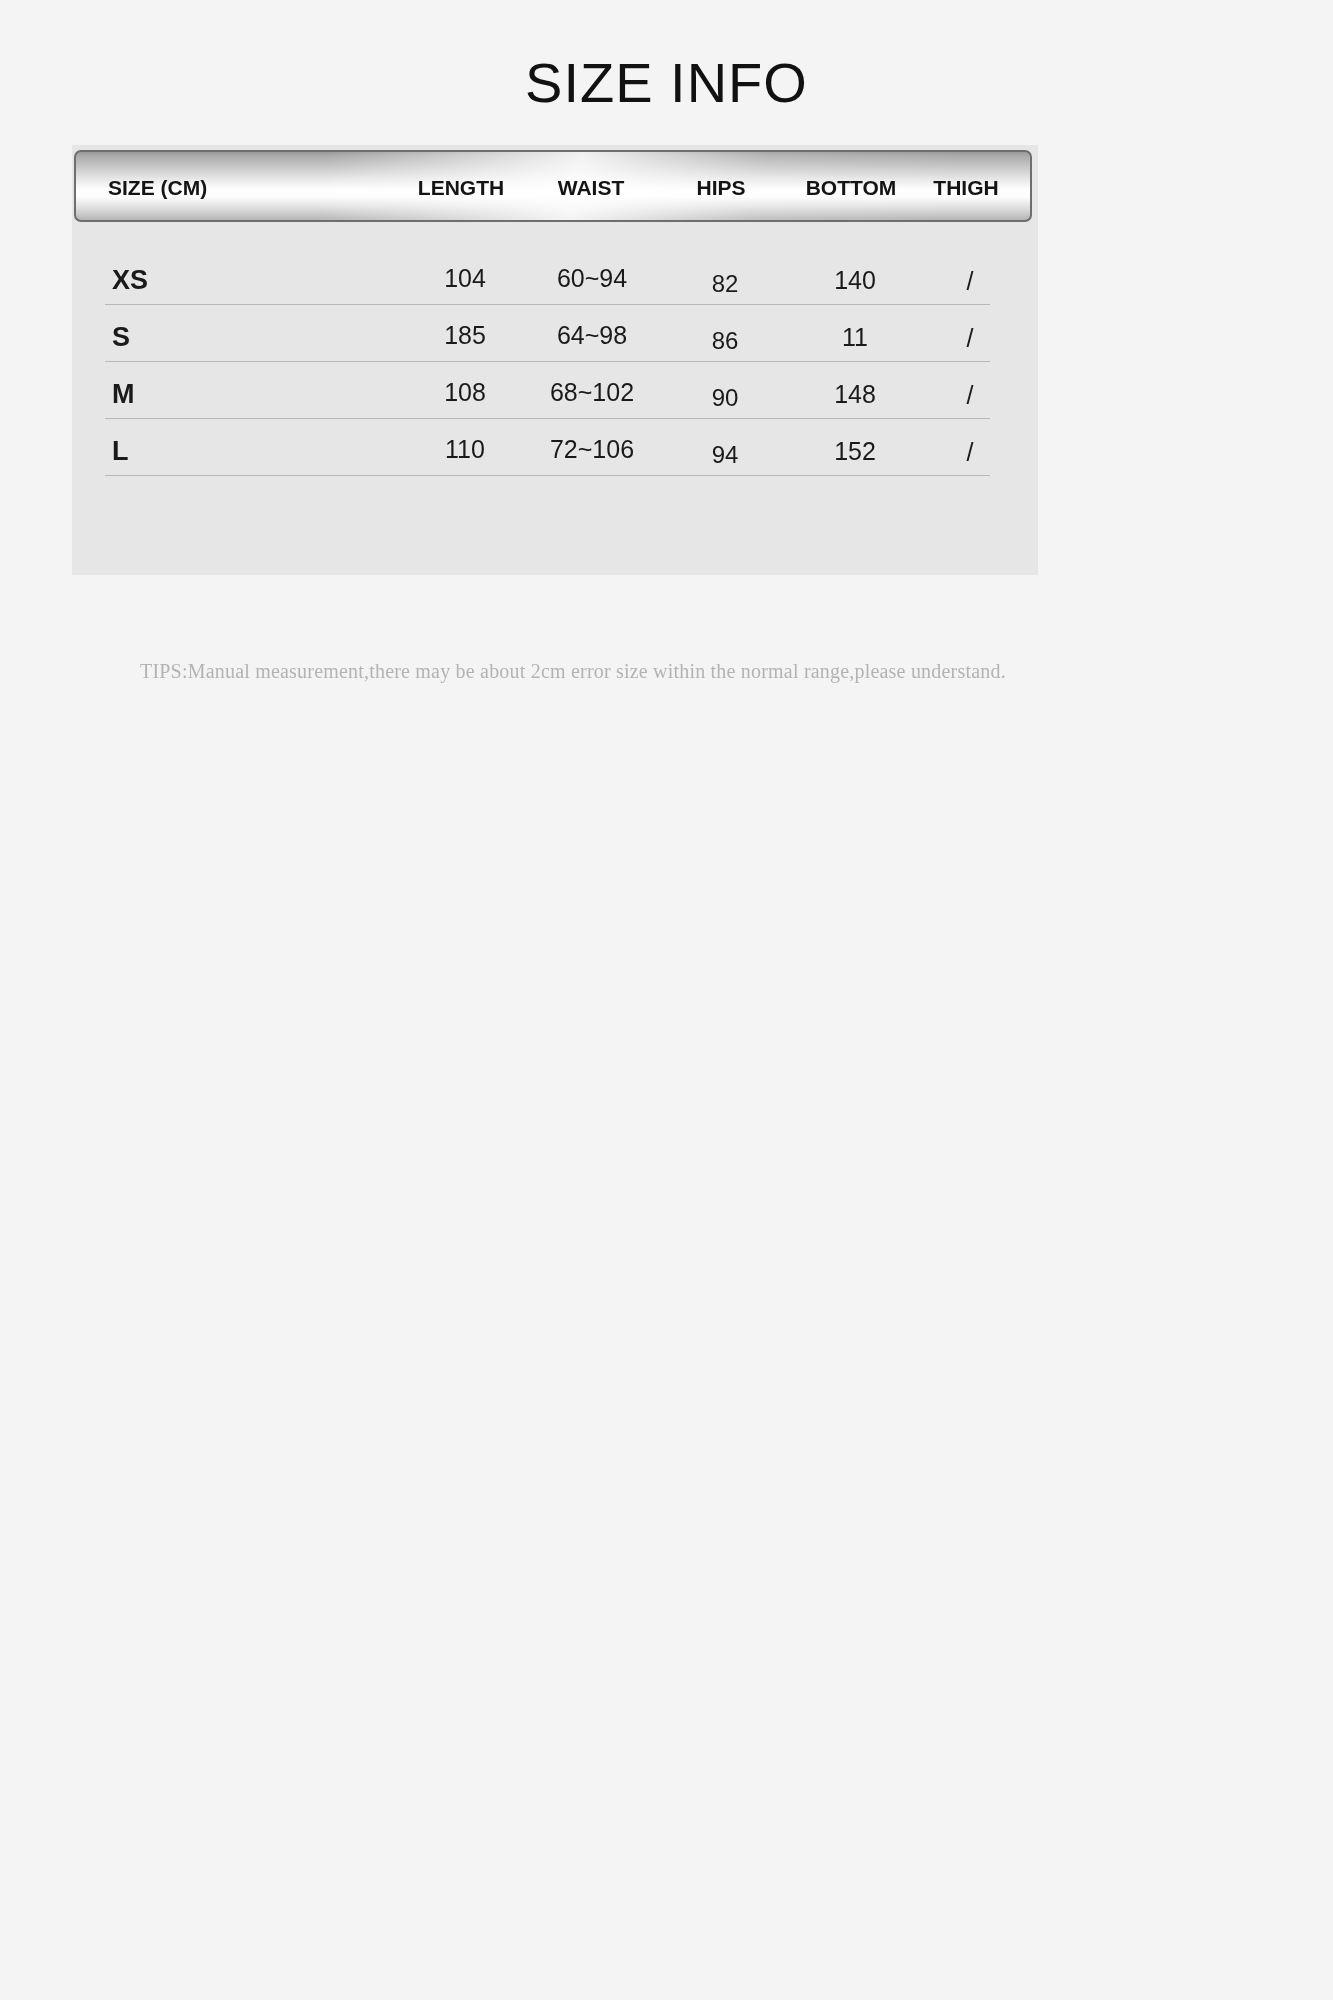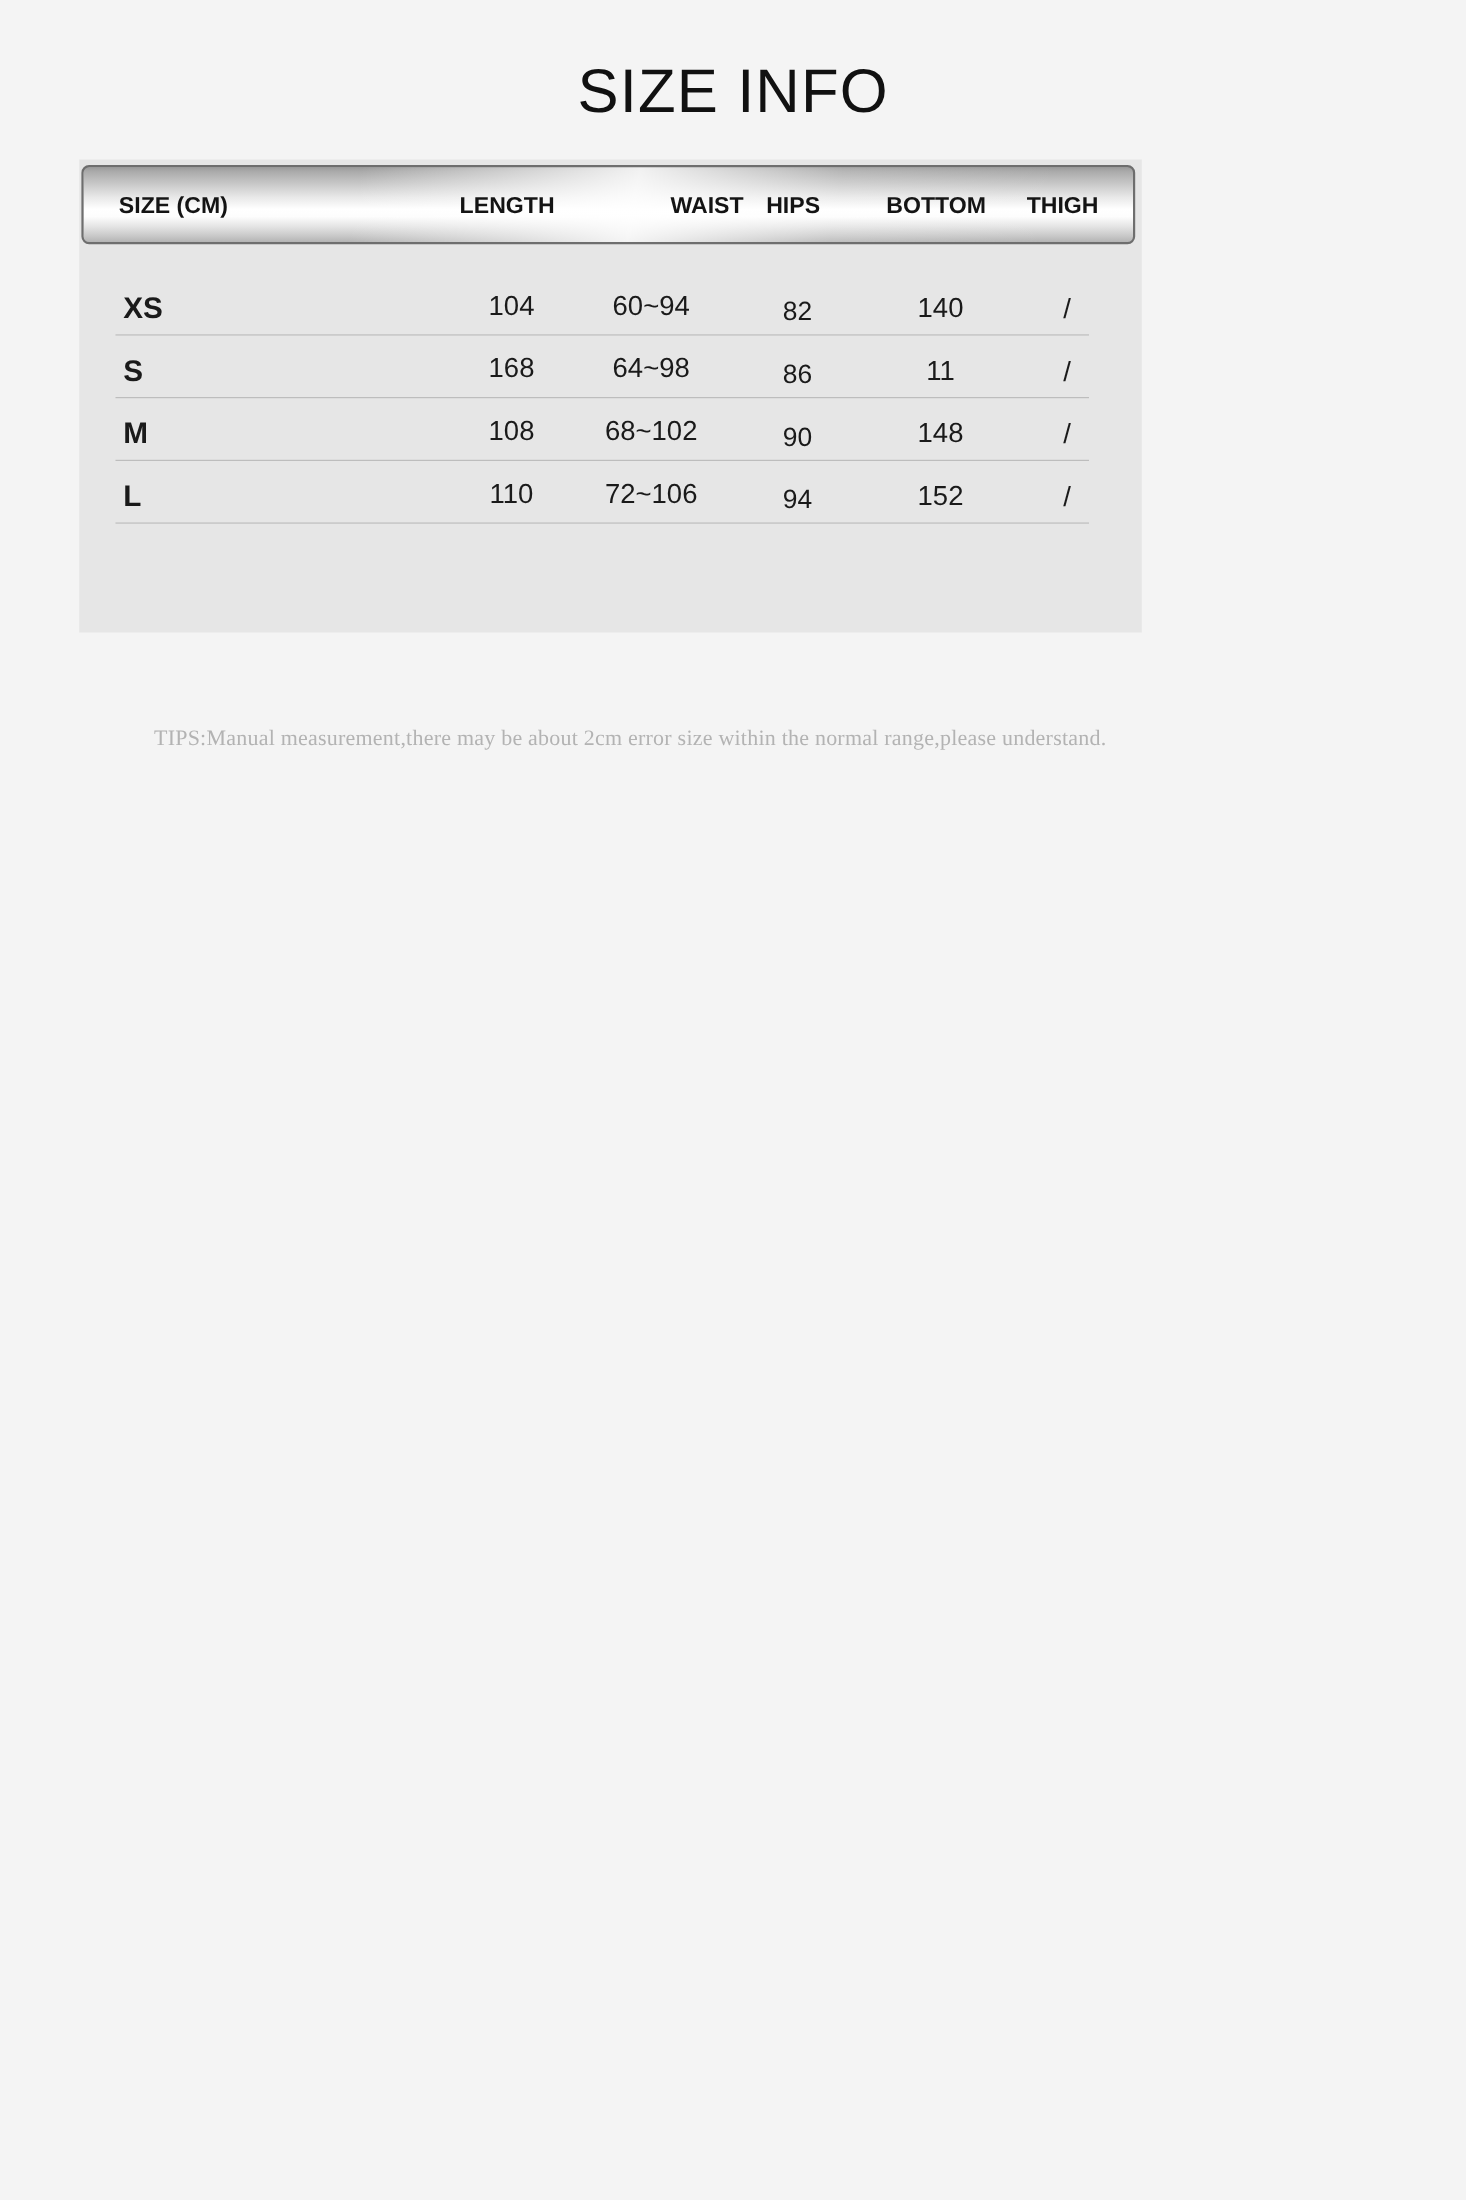--- a/index.html
+++ b/index.html
@@ -98,21 +98,21 @@
     top: 0;
     height: 72px;
     line-height: 72px;
     font-size: 21px;
     font-weight: 700;
     color: #141414;
     white-space: nowrap;
   }
   .hcell.c0 { left: 32px; text-align: left; }
   .hcell.c1 { left: 300px;  width: 170px; text-align: center; }
-  .hcell.c2 { left: 430px; width: 170px; text-align: right; }
+  .hcell.c2 { left: 430px; width: 170px; text-align: center; }
   .hcell.c3 { left: 560px; width: 170px; text-align: center; }
   .hcell.c4 { left: 690px; width: 170px; text-align: center; }
   .hcell.c5 { left: 805px; width: 170px; text-align: center; }
 
   
   .rows {
     position: absolute;
     left: 33px;
     top: 103px;
     width: 885px;
@@ -209,21 +209,21 @@
         <div class="cell size">XS</div>
         <div class="cell length">104</div>
         <div class="cell waist">60~94</div>
         <div class="cell hips">82</div>
         <div class="cell bottom">140</div>
         <div class="cell thigh">/</div>
       </div>
 
       <div class="row">
         <div class="cell size">S</div>
-        <div class="cell length">168</div>
+        <div class="cell length">185</div>
         <div class="cell waist">64~98</div>
         <div class="cell hips">86</div>
         <div class="cell bottom">11</div>
         <div class="cell thigh">/</div>
       </div>
 
       <div class="row">
         <div class="cell size">M</div>
         <div class="cell length">108</div>
         <div class="cell waist">68~102</div>

